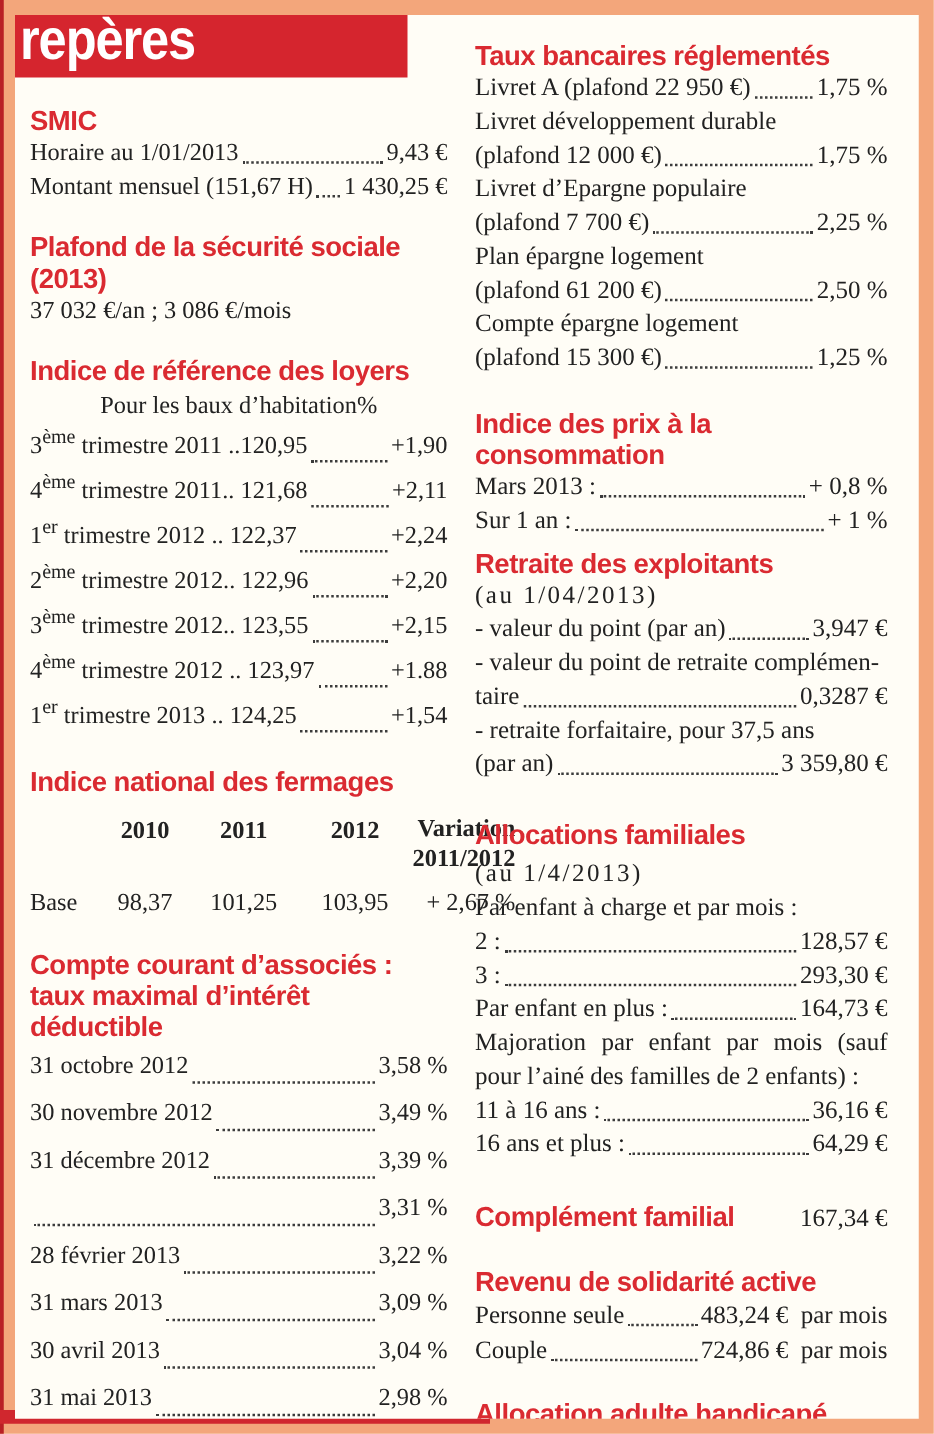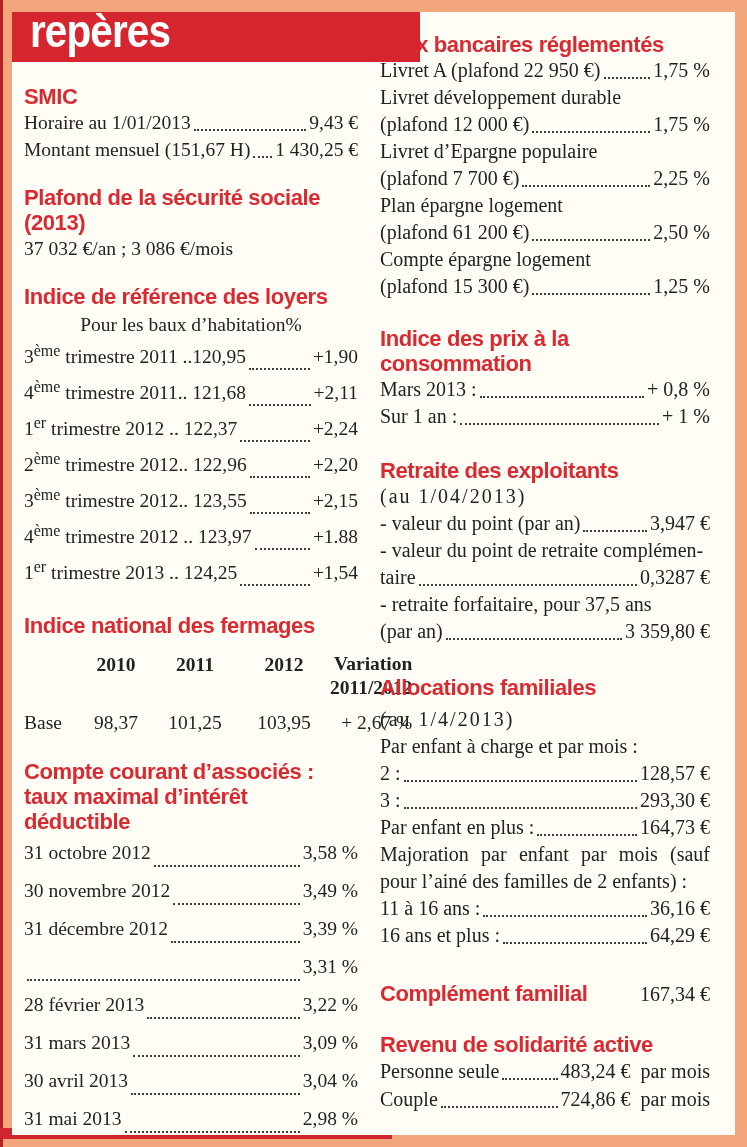--- a/index.html
+++ b/index.html
@@ -2,23 +2,23 @@
 <html><head>
 <meta charset="utf-8">
 <style>
   * { margin:0; padding:0; box-sizing:border-box; }
   html,body { width:747px; height:1147px; }
   body { font-family:"Liberation Serif", serif; color:#222; }
   .page { position:relative; width:747px; height:1147px; background:#f3a67b; padding:12px; }
   .left-edge { position:absolute; left:0; top:0; width:3px; height:100%; background:#b92025; }
   .bottom-accent { position:absolute; left:0; bottom:8px; width:392px; height:11px; background:#d0272e; }
   .inner { position:relative; width:100%; height:100%; background:#fffdf6; overflow:hidden; display:flex; }
-  .banner { position:absolute; left:-8px; top:-8px; width:416px; height:58px; background:#d5252e; color:#fff;
+  .banner { position:absolute; left:-8px; top:-8px; width:322px; height:58px; background:#d5252e; color:#fff;
             font-family:"Liberation Sans", sans-serif; font-weight:700; font-size:46px; line-height:54px;
-            padding-left:26px; letter-spacing:-1px; transform-origin:left center; }
+            padding-left:12px; letter-spacing:-1px; transform-origin:left center; }
   .banner span { display:inline-block; transform:scaleX(0.88); transform-origin:left center; }
 
   .col-left  { width:352px; padding:72px 6px 0 12px; }
   .col-right { flex:1; padding:20px 25px 0 16px; }
 
   .h { color:#da2a31; font-family:"Liberation Sans", sans-serif; font-weight:700; font-size:22px;
        letter-spacing:-0.4px; line-height:25px; }
   .sec { margin-top:22px; }
 
   .row { display:flex; align-items:baseline; }
@@ -237,21 +237,21 @@
             <span class="leader"></span>
             <span class="val">+ 0,8 %</span>
           </div>
         <div class="row">
             <span class="lbl">Sur 1 an :</span>
             <span class="leader"></span>
             <span class="val">+ 1 %</span>
           </div>
       </div>
 
-      <div class="sec" style="margin-top:28px;">
+      <div class="sec" style="margin-top:8px;">
         <div class="h">Retraite des exploitants</div>
         <div class="intro">(au 1/04/2013)</div>
         <div class="row">
             <span class="lbl">- valeur du point (par an)</span>
             <span class="leader"></span>
             <span class="val">3,947 €</span>
           </div>
         <div class="line">- valeur du point de retraite complémen-</div>
         <div class="row">
             <span class="lbl">taire</span>

